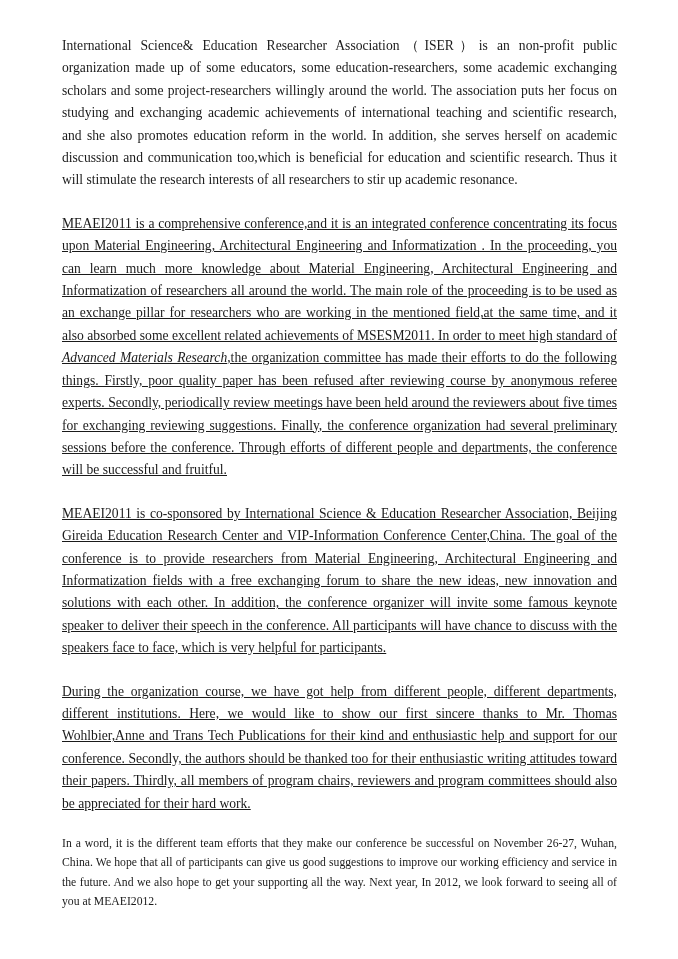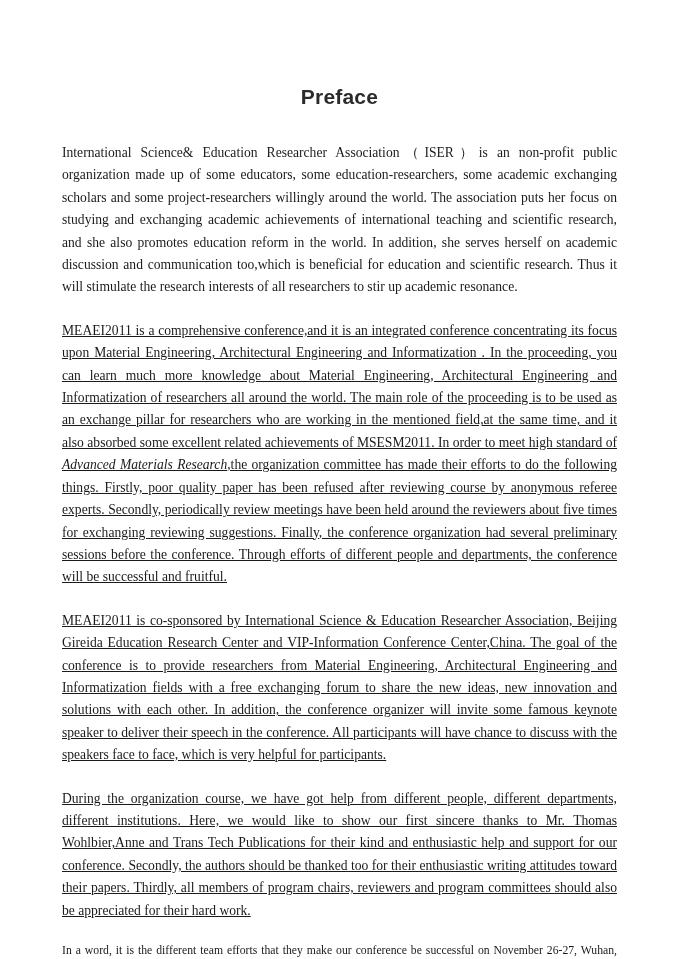--- a/index.html
+++ b/index.html
@@ -72,21 +72,20 @@
   em.title-italic {
     font-style: italic;
   }
 </style>
 </head>
 <body>
 
 <div class="page">
   <div class="content">
 
-    <h1 class="doc-title">Preface</h1>
 
     <p class="body-para para-gap-first">International Science&amp; Education Researcher Association（ISER）is an non-profit public organization made up of some educators, some education-researchers, some academic exchanging scholars and some project-researchers willingly around the world. The association puts her focus on studying and exchanging academic achievements of international teaching and scientific research, and she also promotes education reform in the world. In addition, she serves herself on academic discussion and communication too,which is beneficial for education and scientific research. Thus it will stimulate the research interests of all researchers to stir up academic resonance.</p>
 
     <p class="body-para para-gap"><span>MEAEI2011 is a comprehensive conference,and it is an integrated conference concentrating its focus upon Material Engineering, Architectural Engineering and Informatization . In the proceeding, you can learn much more knowledge about Material Engineering, Architectural Engineering and Informatization of researchers all around the world. The main role of the proceeding is to be used as an exchange pillar for researchers who are working in the mentioned field,at the same time, and it also absorbed some excellent related achievements of MSESM2011. In order to meet high standard of </span><em class="title-italic">Advanced Materials Research</em><span>,the organization committee has made their efforts to do the following things. Firstly, poor quality paper has been refused after reviewing course by anonymous referee experts. Secondly, periodically review meetings have been held around the reviewers about five times for exchanging reviewing suggestions. Finally, the conference organization had several preliminary sessions before the conference. Through efforts of different people and departments, the conference will be successful and fruitful.</span></p>
 
     <p class="body-para para-gap">MEAEI2011 is co-sponsored by International Science &amp; Education Researcher Association, Beijing Gireida Education Research Center and VIP-Information Conference Center,China. The goal of the conference is to provide researchers from Material Engineering, Architectural Engineering and Informatization fields with a free exchanging forum to share the new ideas, new innovation and solutions with each other. In addition, the conference organizer will invite some famous keynote speaker to deliver their speech in the conference. All participants will have chance to discuss with the speakers face to face, which is very helpful for participants.</p>
 
     <p class="body-para para-gap">During the organization course, we have got help from different people, different departments, different institutions. Here, we would like to show our first sincere thanks to Mr. Thomas Wohlbier,Anne and Trans Tech Publications for their kind and enthusiastic help and support for our conference. Secondly, the authors should be thanked too for their enthusiastic writing attitudes toward their papers. Thirdly, all members of program chairs, reviewers and program committees should also be appreciated for their hard work.</p>
 
     <p class="small-para small-gap">In a word, it is the different team efforts that they make our conference be successful on November 26-27, Wuhan, China. We hope that all of participants can give us good suggestions to improve our working efficiency and service in the future. And we also hope to get your supporting all the way. Next year, In 2012, we look forward to seeing all of you at MEAEI2012.</p>

